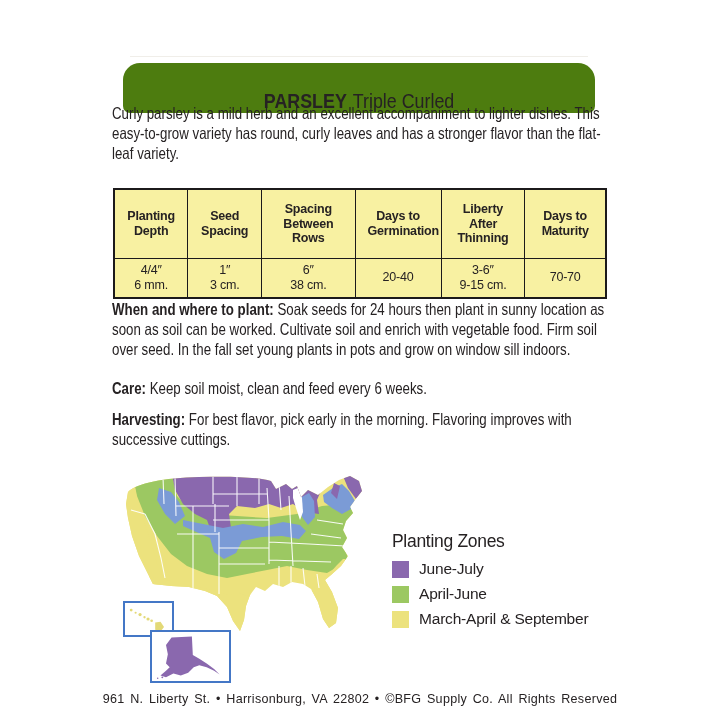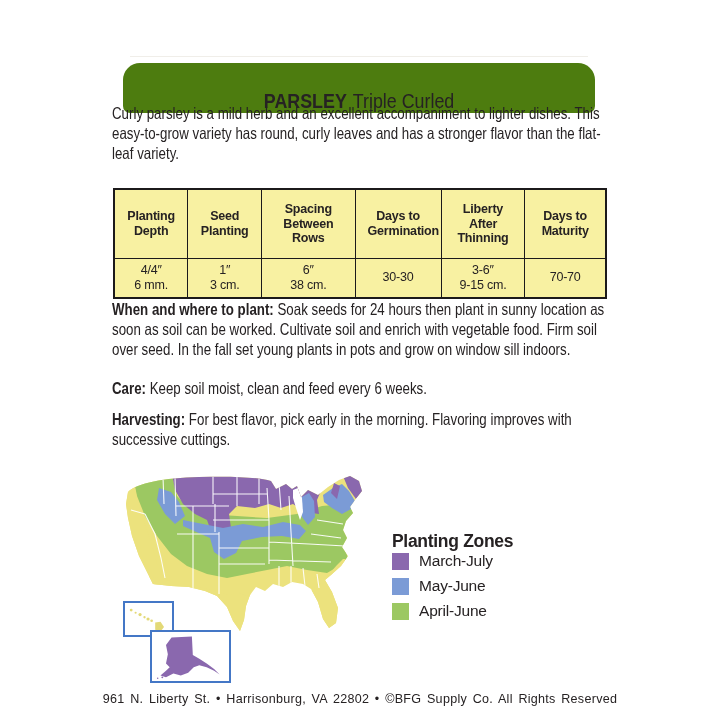--- a/index.html
+++ b/index.html
@@ -45,21 +45,21 @@
 
   
   svg.us-map { position:absolute; left:119px; top:474px; width:282px; height:186px; }
   .inset { position:absolute; background:#fff; border:2px solid #4477c6; }
   .inset-hi { left:123px; top:601px; width:51px; height:36px; }
   .inset-ak { left:150px; top:630px; width:81px; height:53px; }
   .inset svg { width:100%; height:100%; display:block; }
 
   
   .legend { position:absolute; left:392px; top:531px; }
-  .legend-title { font-size:17.5px; font-weight:bold; letter-spacing:-0.3px; }
+  .legend-title { font-size:17.5px; font-weight:normal; letter-spacing:-0.3px; margin-bottom:8px; }
   .legend-row { display:flex; align-items:center; margin-bottom:7px; }
   .swatch { width:17px; height:17px; margin-right:10px; flex:none; }
   .legend-label { font-size:15.5px; letter-spacing:-0.2px; }
 
   
   .footer {
     position:absolute; left:0; top:691px; width:720px; text-align:center;
     font-size:13.5px; letter-spacing:.3px; word-spacing:2px;
     transform:scaleX(.93); transform-origin:50% 0;
   }
@@ -88,38 +88,38 @@
         <col style="width:19%">
       <col style="width:17.5%">
         <col style="width:17%">
         <col style="width:16.5%">
     </colgroup>
     <tbody>
         <tr>
       <th>Planting
 Depth</th>
       <th>Seed
-Planting</th>
+Spacing</th>
       <th>Spacing
 Between Rows</th>
       <th>Days to
 Germination</th>
       <th>Liberty After
 Thinning</th>
       <th>Days to
 Maturity</th>
     </tr>
     <tr>
       <td>4/4″
 6 mm.</td>
       <td>1″
 3 cm.</td>
       <td>6″
 38 cm.</td>
-      <td>30-30</td>
+      <td>20-40</td>
       <td>3-6″
 9-15 cm.</td>
       <td>70-70</td>
     </tr>
   </tbody>
     </table>
 
   <div class="blk sections">
     <div class="squeeze">
       <p class="p1"><b>When and where to plant:</b><span> Soak seeds for 24 hours then plant in sunny location as soon as soil can be worked. Cultivate soil and enrich with vegetable food. Firm soil over seed. In the fall set young plants in pots and grow on window sill indoors.</span></p>
@@ -179,27 +179,27 @@
       <path fill="#8a68ae" d="M20,6 L42,5 L43,25 L50,29 L58,34 L66,40 L72,46 L66,42 L58,38 L50,36 L44,38 L38,44 L30,47 L22,45 L14,49 L8,47 L14,42 L18,38 L14,34 L16,24 L14,14 Z"></path>
       <circle cx="10" cy="49" r="1" fill="#8a68ae"></circle>
         <circle cx="5" cy="50" r="0.8" fill="#8a68ae"></circle>
     </svg>
   </div>
 
   <div class="legend">
     <div class="legend-title">Planting Zones</div>
     <div class="legend-row">
       <span class="swatch" style="background-color: rgb(138, 104, 174);"></span>
-      <span class="legend-label">March-July</span>
-    </div>
-    <div class="legend-row">
-      <span class="swatch" style="background-color: rgb(123, 155, 214);"></span>
-      <span class="legend-label">May-June</span>
+      <span class="legend-label">June-July</span>
     </div>
     <div class="legend-row">
       <span class="swatch" style="background-color: rgb(156, 200, 98);"></span>
       <span class="legend-label">April-June</span>
     </div>
+    <div class="legend-row">
+      <span class="swatch" style="background-color: rgb(236, 226, 125);"></span>
+      <span class="legend-label">March-April &amp; September</span>
+    </div>
   </div>
 
   <div class="footer">961 N. Liberty St. • Harrisonburg, VA 22802 • ©BFG Supply Co. All Rights Reserved</div>
 
 </div>
 
 </body></html>

